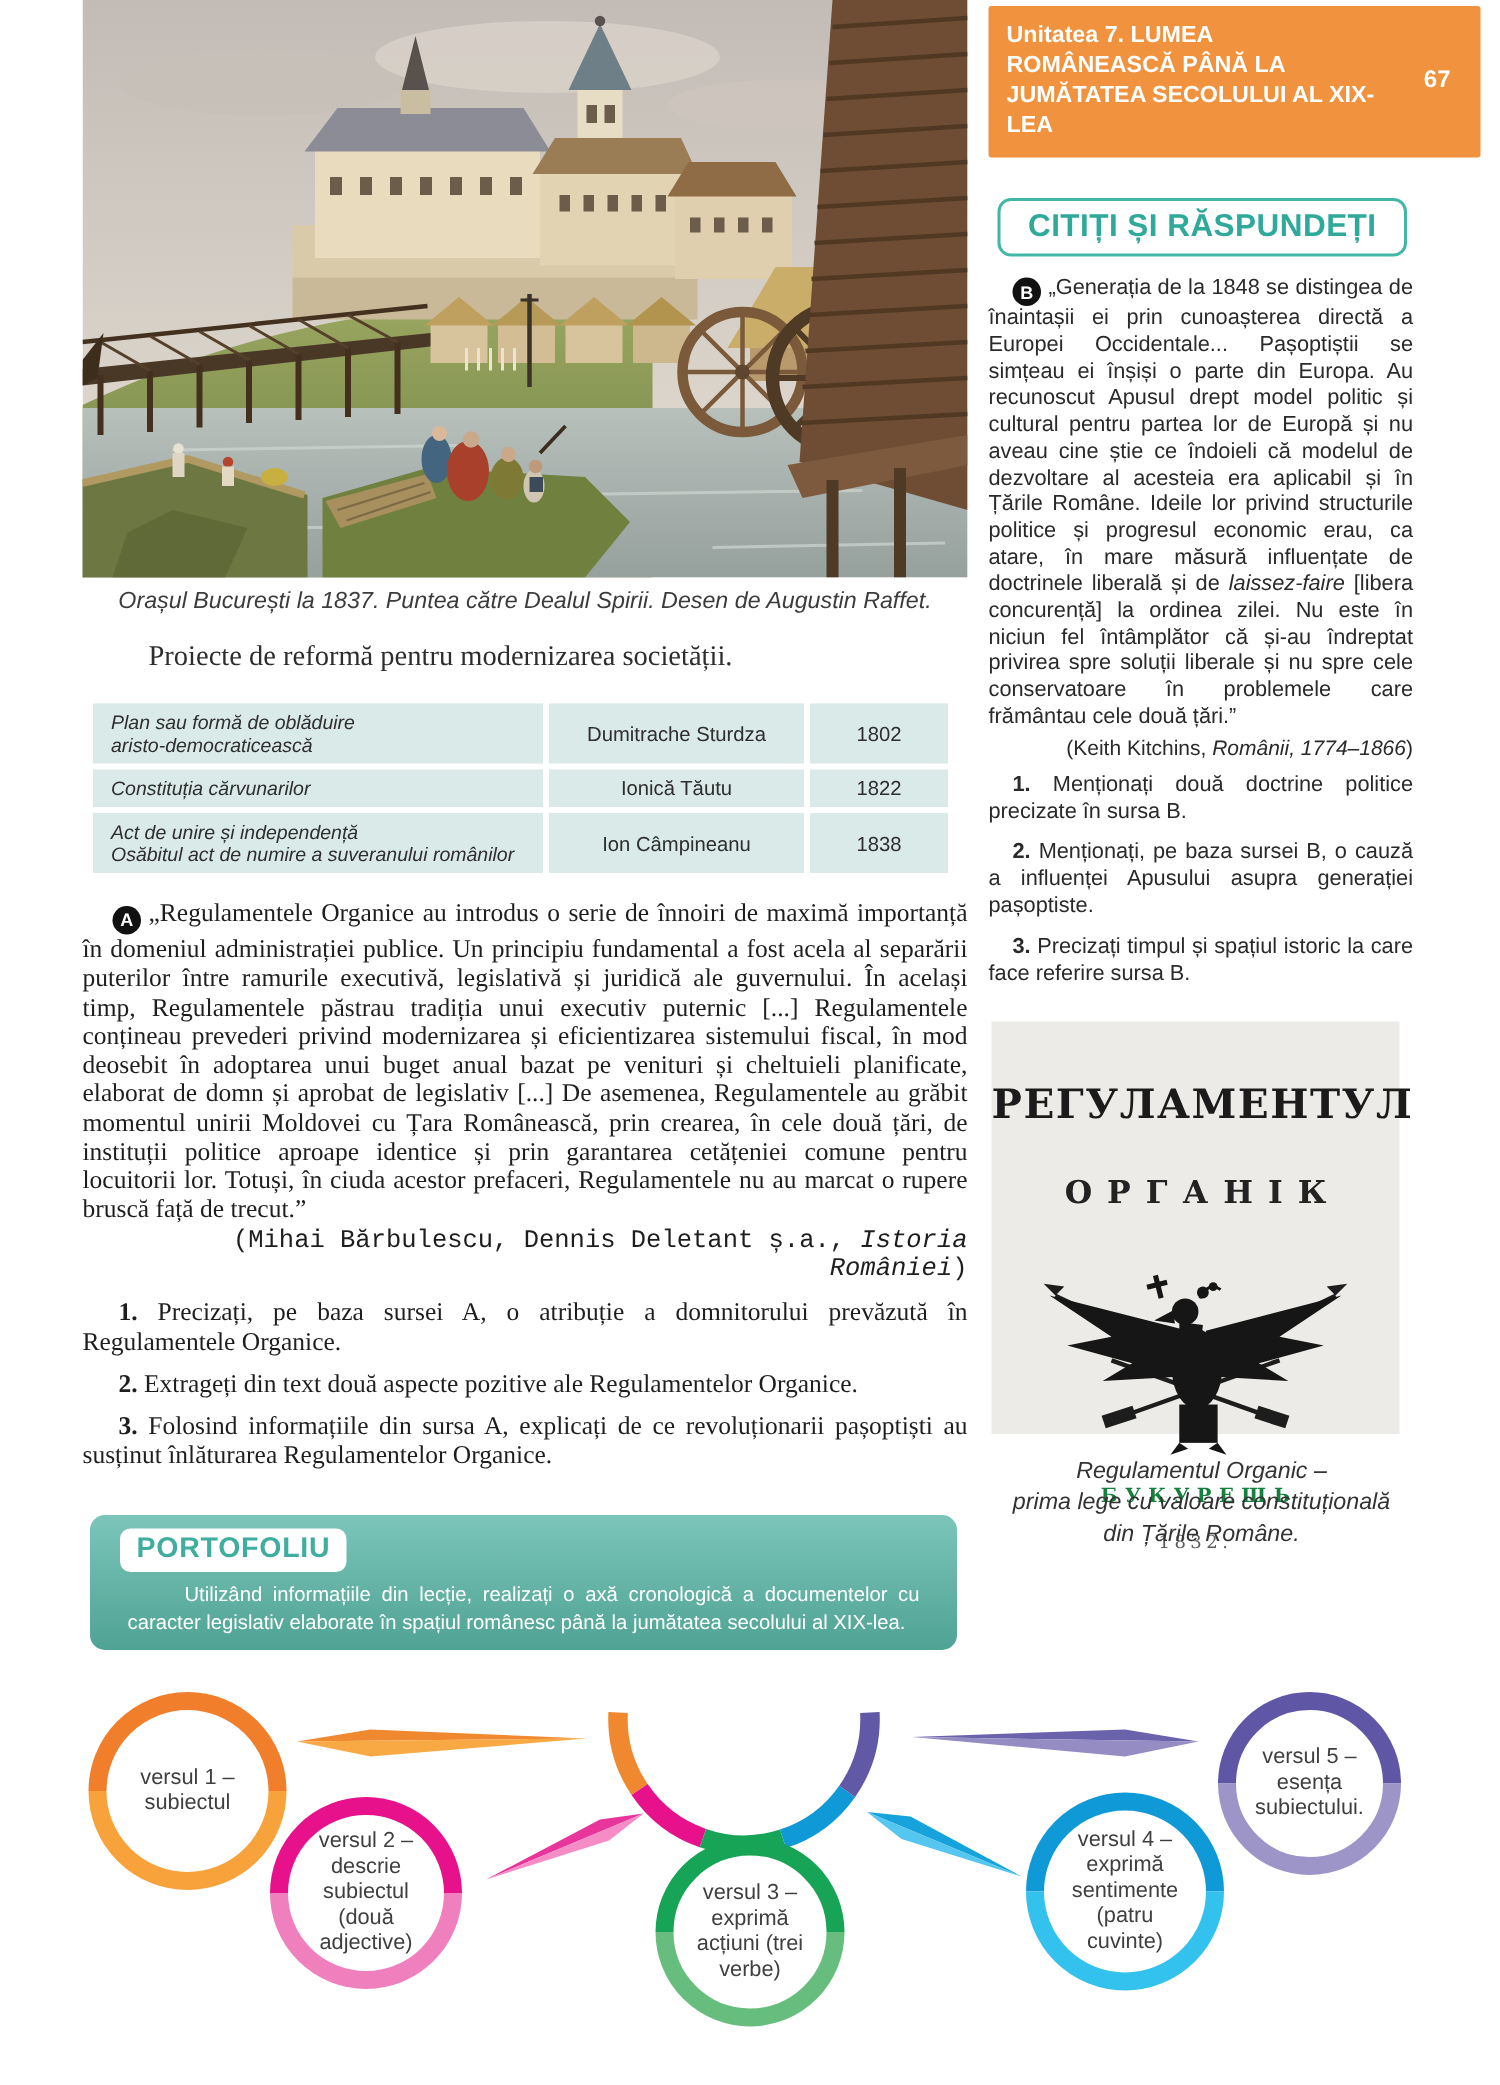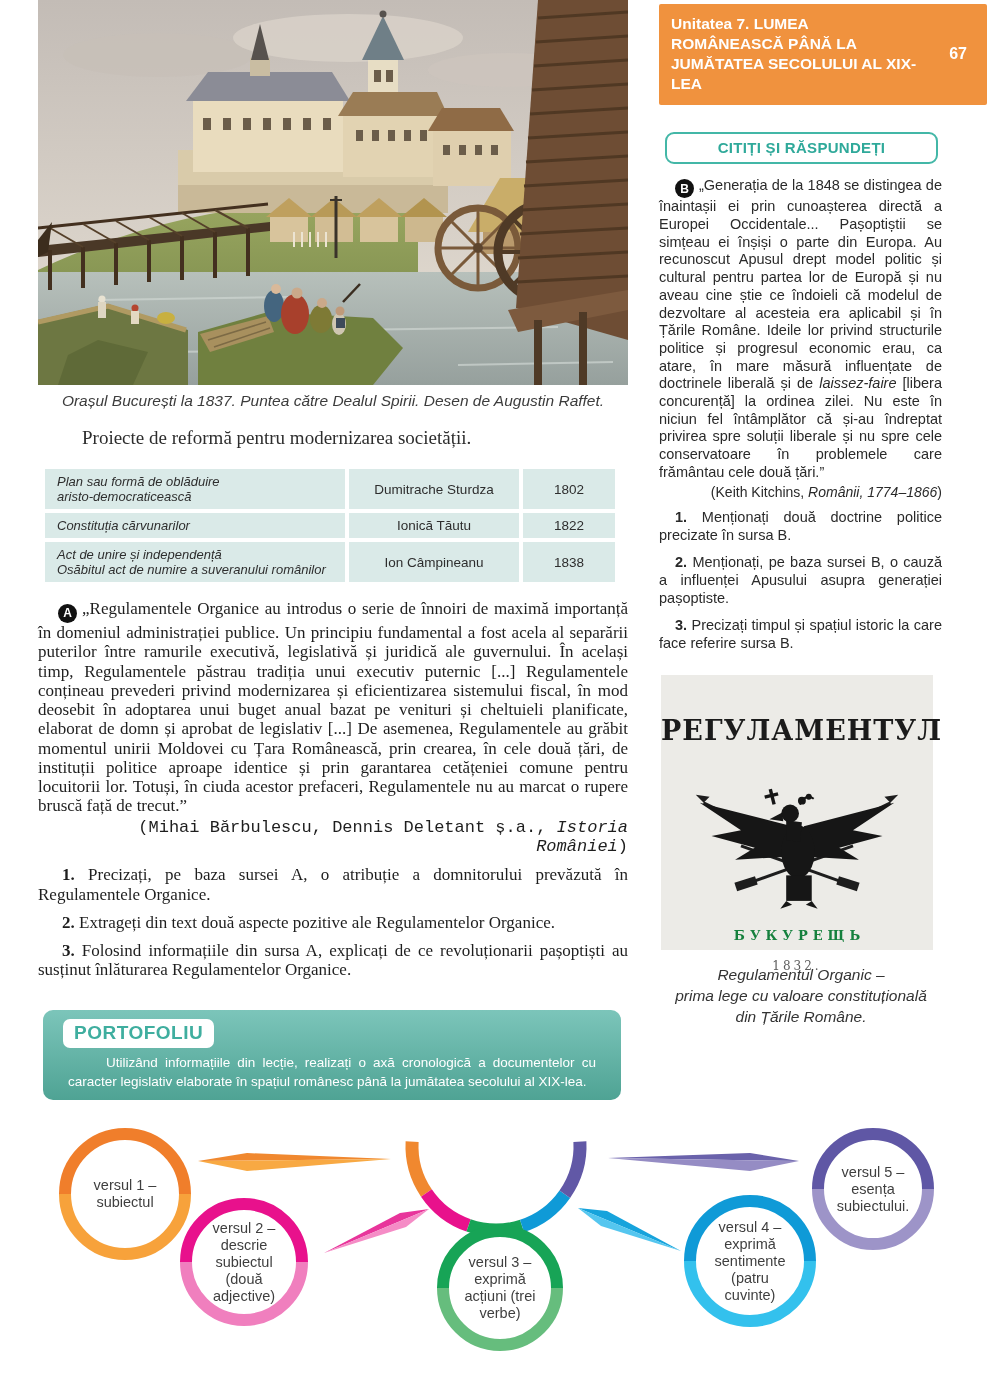--- a/index.html
+++ b/index.html
@@ -1,21 +1,21 @@
 <!DOCTYPE html>
 <html><head>
 <meta charset="utf-8">
 <style>
   * { margin:0; padding:0; box-sizing:border-box; }
   html,body { width:1000px; height:1390px; background:#ffffff; overflow:hidden;
               font-family:"Liberation Sans", sans-serif; color:#242424; }
   .page { position:relative; width:1000px; height:1390px; background:#fff; }
 
   
-  .col-left { position:absolute; left:38px; top:0; width:590px; }
+  .col-left { position:absolute; left:55px; top:0; width:590px; }
   .painting { width:590px; height:385px; display:block; }
   .painting-caption { margin-top:7px; text-align:center; font-style:italic;
                       font-size:15.5px; color:#3c3c3c; }
   .section-heading { font-family:"Liberation Serif", serif; font-size:19px;
                      color:#2d2d2d; margin:17px 0 0 44px; }
   .reform-table { margin:20px 0 0 7px; width:570px; display:grid;
                   grid-template-columns:300px 170px 92px; gap:4px; }
   .cell { background:#DAEAE8; padding:5px 12px; display:flex; align-items:center;
           font-size:13px; color:#2e2e2e; }
   .cell.act { font-style:italic; }
@@ -46,21 +46,21 @@
                 text-indent:38px; text-align:justify; }
 
   
   .col-right { position:absolute; left:659px; top:4px; width:330px; }
   .unit-header { width:328px; border-radius:2px; padding:10px 12px; display:flex;
                  align-items:center; color:#fff;gap:24px; }
   .unit-title { width:254px; font-size:15.5px; font-weight:bold; line-height:1.3; }
   .page-num { margin-left:auto; padding-right:8px; font-size:16px; font-weight:bold; }
   .read-box { margin:27px 0 0 6px; width:273px; border:2px solid #43B7A7; border-radius:9px;
               padding:5px 0 6px; text-align:center; color:#2FA99A; font-weight:bold;
-              font-size:15px; letter-spacing:0.3px; }
+              font-size:21px; letter-spacing:0.3px; }
   .source-b { margin-top:13px; width:283px; font-size:14.5px; line-height:1.22;
               text-align:justify; color:#2a2a2a; }
   .source-b .badge { margin-left:16px; }
   .attr-b { width:283px; text-align:right; font-size:14px; margin-top:3px; color:#2a2a2a; }
   .questions-b p { width:283px; font-size:14.5px; line-height:1.24; margin-top:9px;
                    text-indent:16px; text-align:justify; color:#2a2a2a; }
   .it { font-style:italic; }
 
   .reg-figure { margin:22px 0 0 2px; width:272px; height:275px; background:#ECEBE7;
                 text-align:center; padding-top:40px; }
@@ -317,20 +317,21 @@
     <div class="attr-b"><span>(Keith Kitchins, </span><span class="it">Românii, 1774–1866</span><span>)</span></div>
 
     <div class="questions-b">
       <p><span class="qnum">1.</span> <span>Menționați două doctrine politice precizate în sursa B.</span></p>
       <p><span class="qnum">2.</span> <span>Menționați, pe baza sursei B, o cauză a influenței Apusului asupra generației pașoptiste.</span></p>
       <p><span class="qnum">3.</span> <span>Precizați timpul și spațiul istoric la care face referire sursa B.</span></p>
     </div>
 
     <div class="reg-figure">
       <div class="reg-title1">РЕГУЛАМЕНТУЛ</div>
+      <div class="reg-title2">ОРГАНІК</div>
       <svg class="reg-eagle" width="226" height="150" viewBox="0 0 230 150">
         <g stroke="#1d1d1d" stroke-width="2.5">
           <line x1="20" y1="38" x2="95" y2="74"></line>
             <line x1="210" y1="38" x2="135" y2="74"></line>
         </g>
         <polygon points="20,38 12,30 26,32" fill="#1d1d1d"></polygon>
         <polygon points="210,38 218,30 204,32" fill="#1d1d1d"></polygon>
         <g stroke="#1d1d1d" stroke-width="3">
           <line x1="60" y1="122" x2="172" y2="82"></line>
             <line x1="170" y1="122" x2="58" y2="82"></line>

